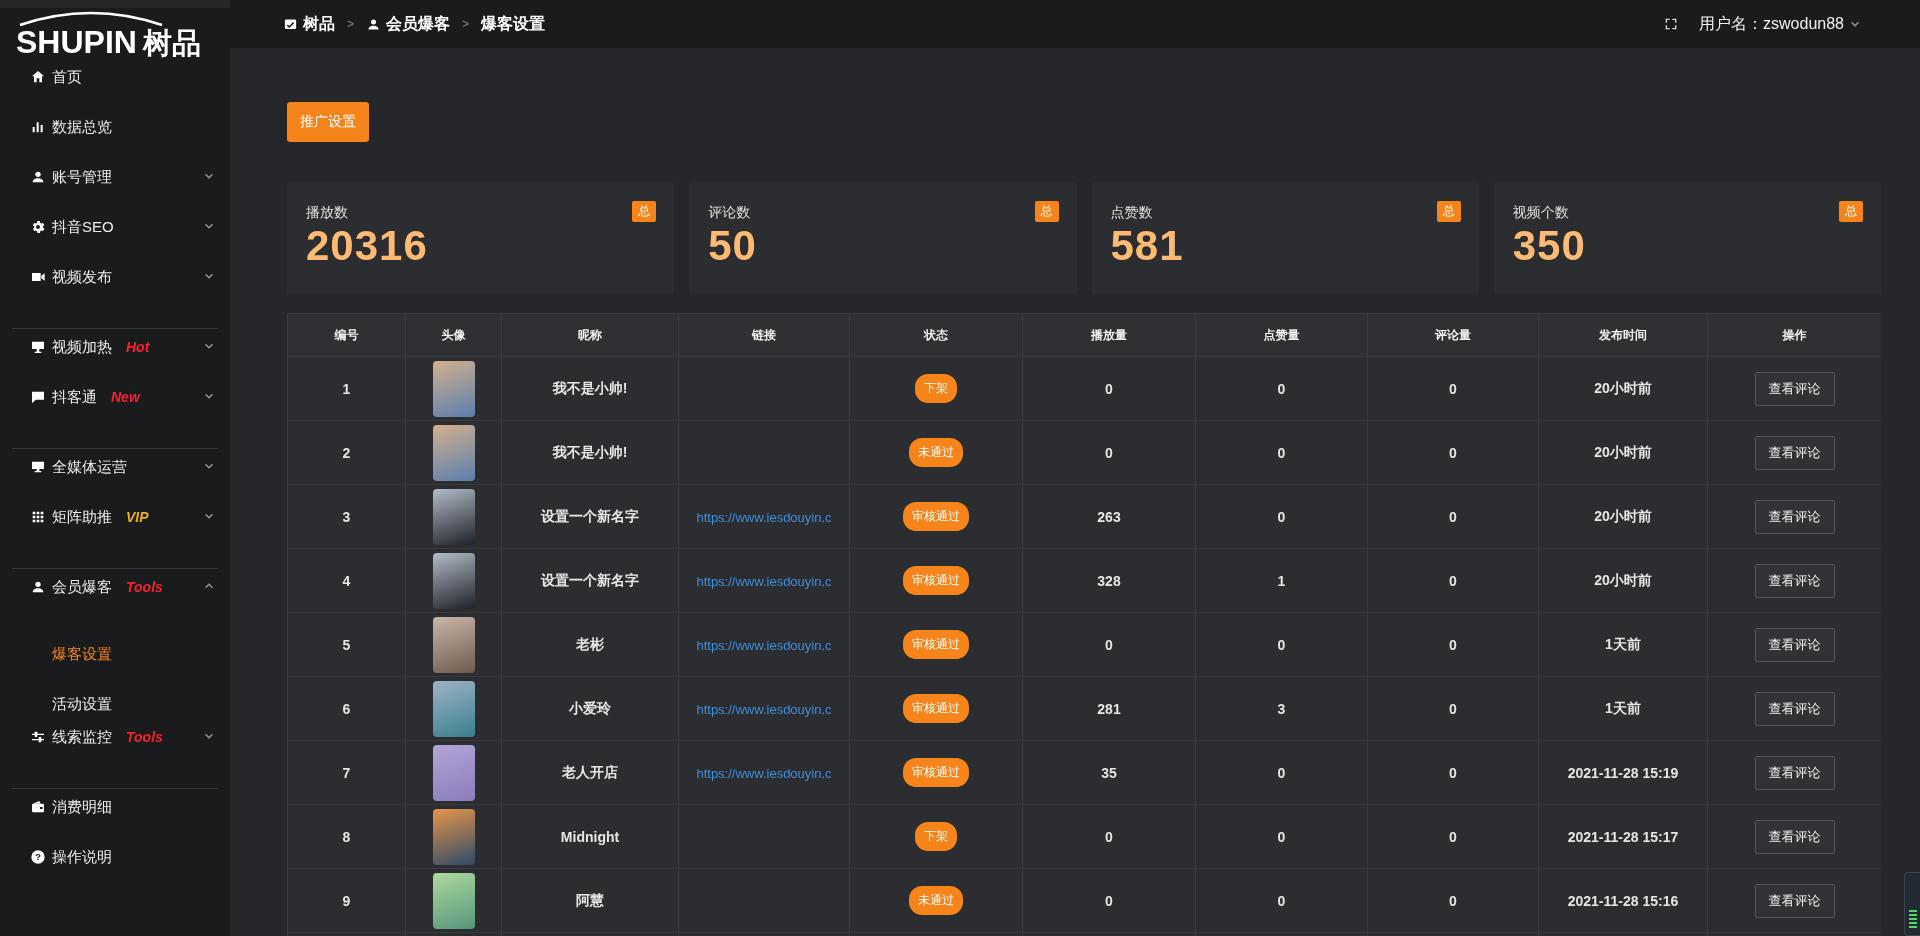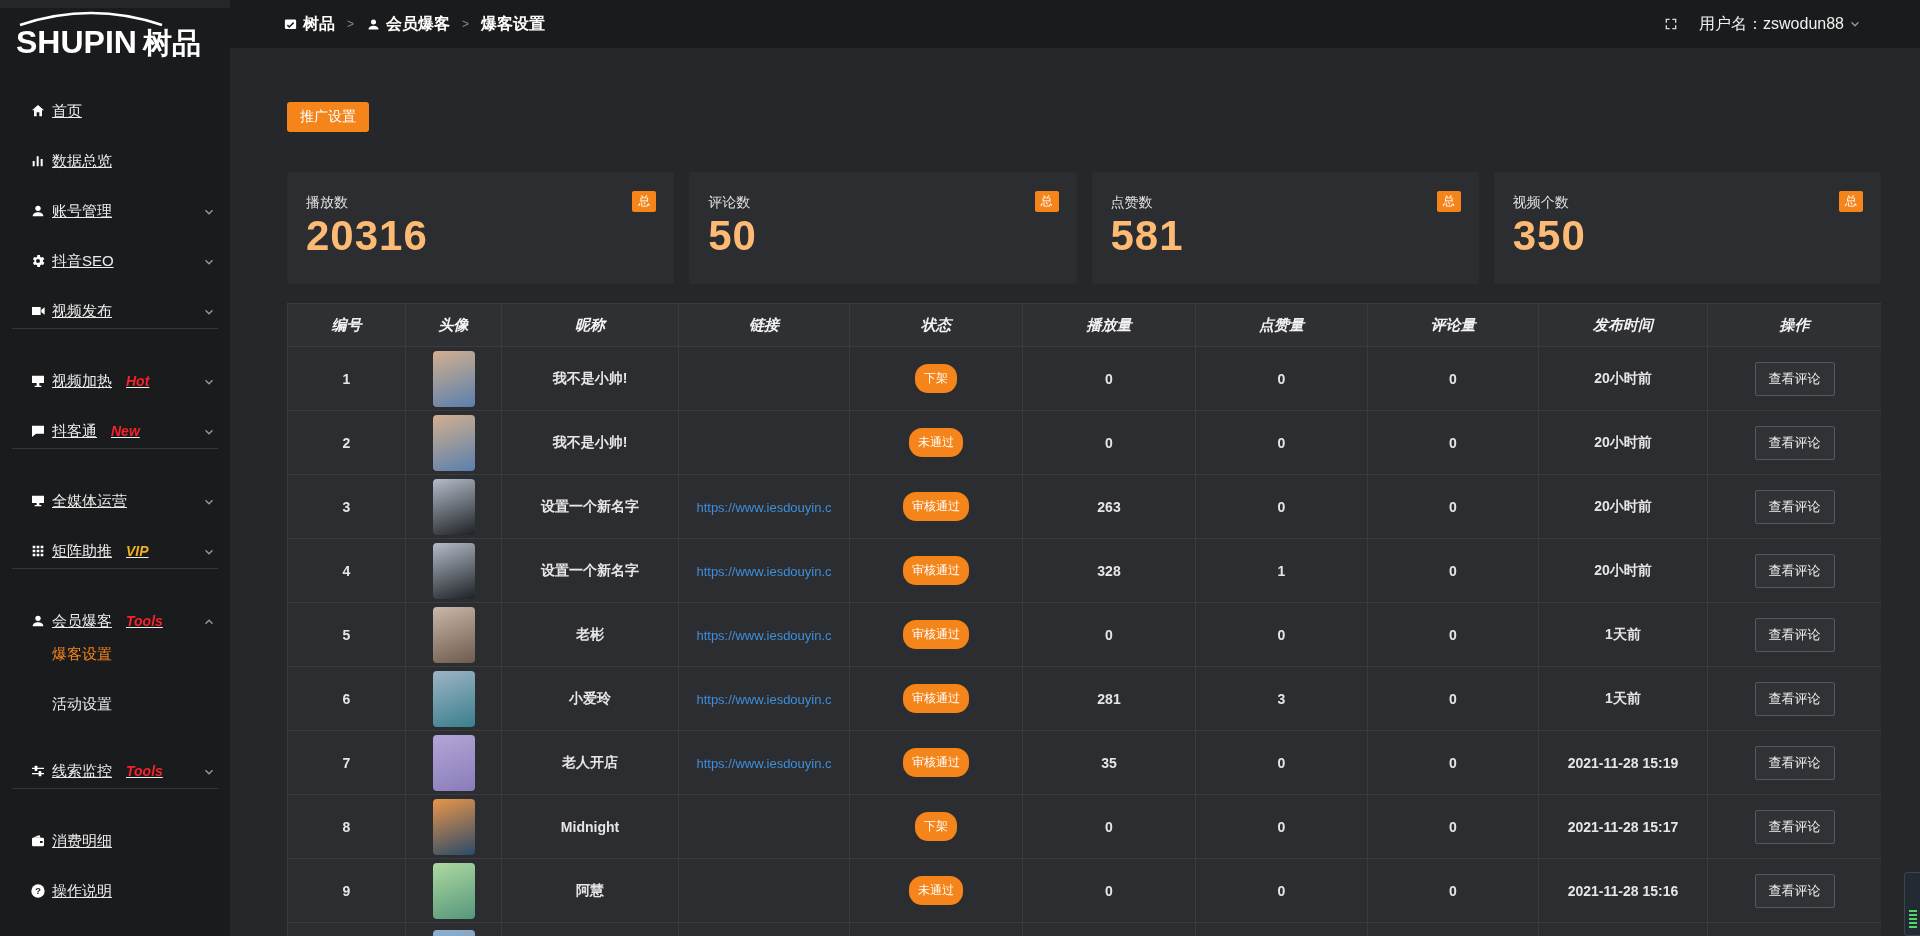--- a/index.html
+++ b/index.html
@@ -10,21 +10,21 @@
     font-family:"Liberation Sans","DejaVu Sans",sans-serif;
     color:#e8e8e8;
     position:relative;
   }
   
   .sidebar { position:fixed; left:0; top:8px; width:230px; height:936px; background:#1a1b1d; z-index:20; }
   .logo { height:61px; position:relative; padding:16px 0 0 16px; white-space:nowrap; }
   .logo-arc { position:absolute; left:16px; top:3px; }
   .logo-en { font-size:32px; font-weight:bold; color:#fff; letter-spacing:0px; }
   .logo-cn { font-size:29px; font-weight:bold; color:#fff; margin-left:6px; }
-  .s-item { height:50px; display:flex; align-items:flex-end; padding:0 14px 0 30px; font-size:15px; color:#ececec; cursor:pointer;text-decoration:underline; }
+  .s-item { height:50px; display:flex; align-items:flex-start; padding:0 14px 0 30px; font-size:15px; color:#ececec; cursor:pointer; }
   .s-ico { width:16px; height:16px; margin-right:6px; display:inline-flex; }
   .s-ico svg { width:16px; height:16px; fill:#fff; }
   .s-label { line-height:16px; }
   .s-badge { font-style:italic; font-weight:bold; font-size:14px; margin-left:14px; }
   .s-chev { margin-left:auto; display:inline-flex; }
   .s-chev svg { width:14px; height:14px; stroke:#9a9a9a; fill:none; }
   .s-sub { height:50px; display:flex; align-items:center; padding-left:52px; font-size:15px; color:#ececec; cursor:pointer; }
   .s-sub.active { color:#f5851b; }
   .s-divider { height:1px; background:#35363a; margin:9px 12px 10px 12px; }
   
@@ -35,32 +35,32 @@
   .crumb-ico svg { width:15px; height:15px; fill:#fff; }
   .crumb-sep { color:#8a8a8a; margin:0 12px; font-size:12px; font-weight:normal; }
   .user-area { display:flex; align-items:center; }
   .fs-icon { display:inline-flex; margin-right:20px; cursor:pointer; }
   .fs-icon svg { width:16px; height:16px; fill:#d8d8d8; }
   .username { font-size:16px; color:#f0f0f0; cursor:pointer; display:flex; align-items:center; }
   .username .s-chev { margin-left:4px; }
   
   .content { margin-left:230px; padding:48px 39px 0 57px; }
   .promo-btn { margin-top:54px; background:#f5851b; color:#fff; border:none; border-radius:3px;
-               height:30px; padding:0 13px; font-size:14px; cursor:pointer; display:block; }
+               height:40px; padding:0 13px; font-size:14px; cursor:pointer; display:block; }
   .stats { display:flex; gap:15px; margin-top:40px; }
   .card { flex:1; height:112px; background:#2c2d30; border-radius:2px; position:relative; padding:22px 18px 0 19px; }
   .card-label { font-size:14px; color:#e0e0e0; }
   .card-value { font-size:42px; color:#fdba74; margin-top:0; font-weight:bold; letter-spacing:1px; }
   .card-badge { position:absolute; top:19px; right:18px; background:#f5851b; color:#fff; font-size:12px;
                 padding:2px 6px; border-radius:2px; }
   
   .table-wrap { margin-top:19px; height:633px; overflow:hidden; background:#2c2d30; }
   table { width:100%; border-collapse:collapse; table-layout:fixed; }
   th, td { border:1px solid #3a3b3e; text-align:center; overflow:hidden; white-space:nowrap; }
-  th { height:43px; font-size:15px; font-weight:bold; color:#f2f2f2; background:#2f3033;font-style:italic; }
+  th { height:43px; font-size:12px; font-weight:bold; color:#f2f2f2; background:#2f3033; }
   td { height:64px; font-size:14px; color:#e6e6e6; font-weight:bold; }
   .avatar { width:42px; height:56px; border-radius:4px; margin:0 auto; }
   .link-text { color:#3f8edb; font-weight:normal; font-size:13px; cursor:pointer; }
   .status-badge { display:inline-block; background:#f5851b; color:#fff; font-size:12px; font-weight:normal;
                   padding:6px 9px; border-radius:13px; }
   .status-badge:empty { display:none; }
   .action-btn { background:#313236; border:1px solid #56585d; color:#eee; font-size:13px;
                 padding:7px 13px; border-radius:2px; cursor:pointer; }
   tr.partial td { border-bottom:none; }
   tr.partial .avatar { margin-top:6px; }

